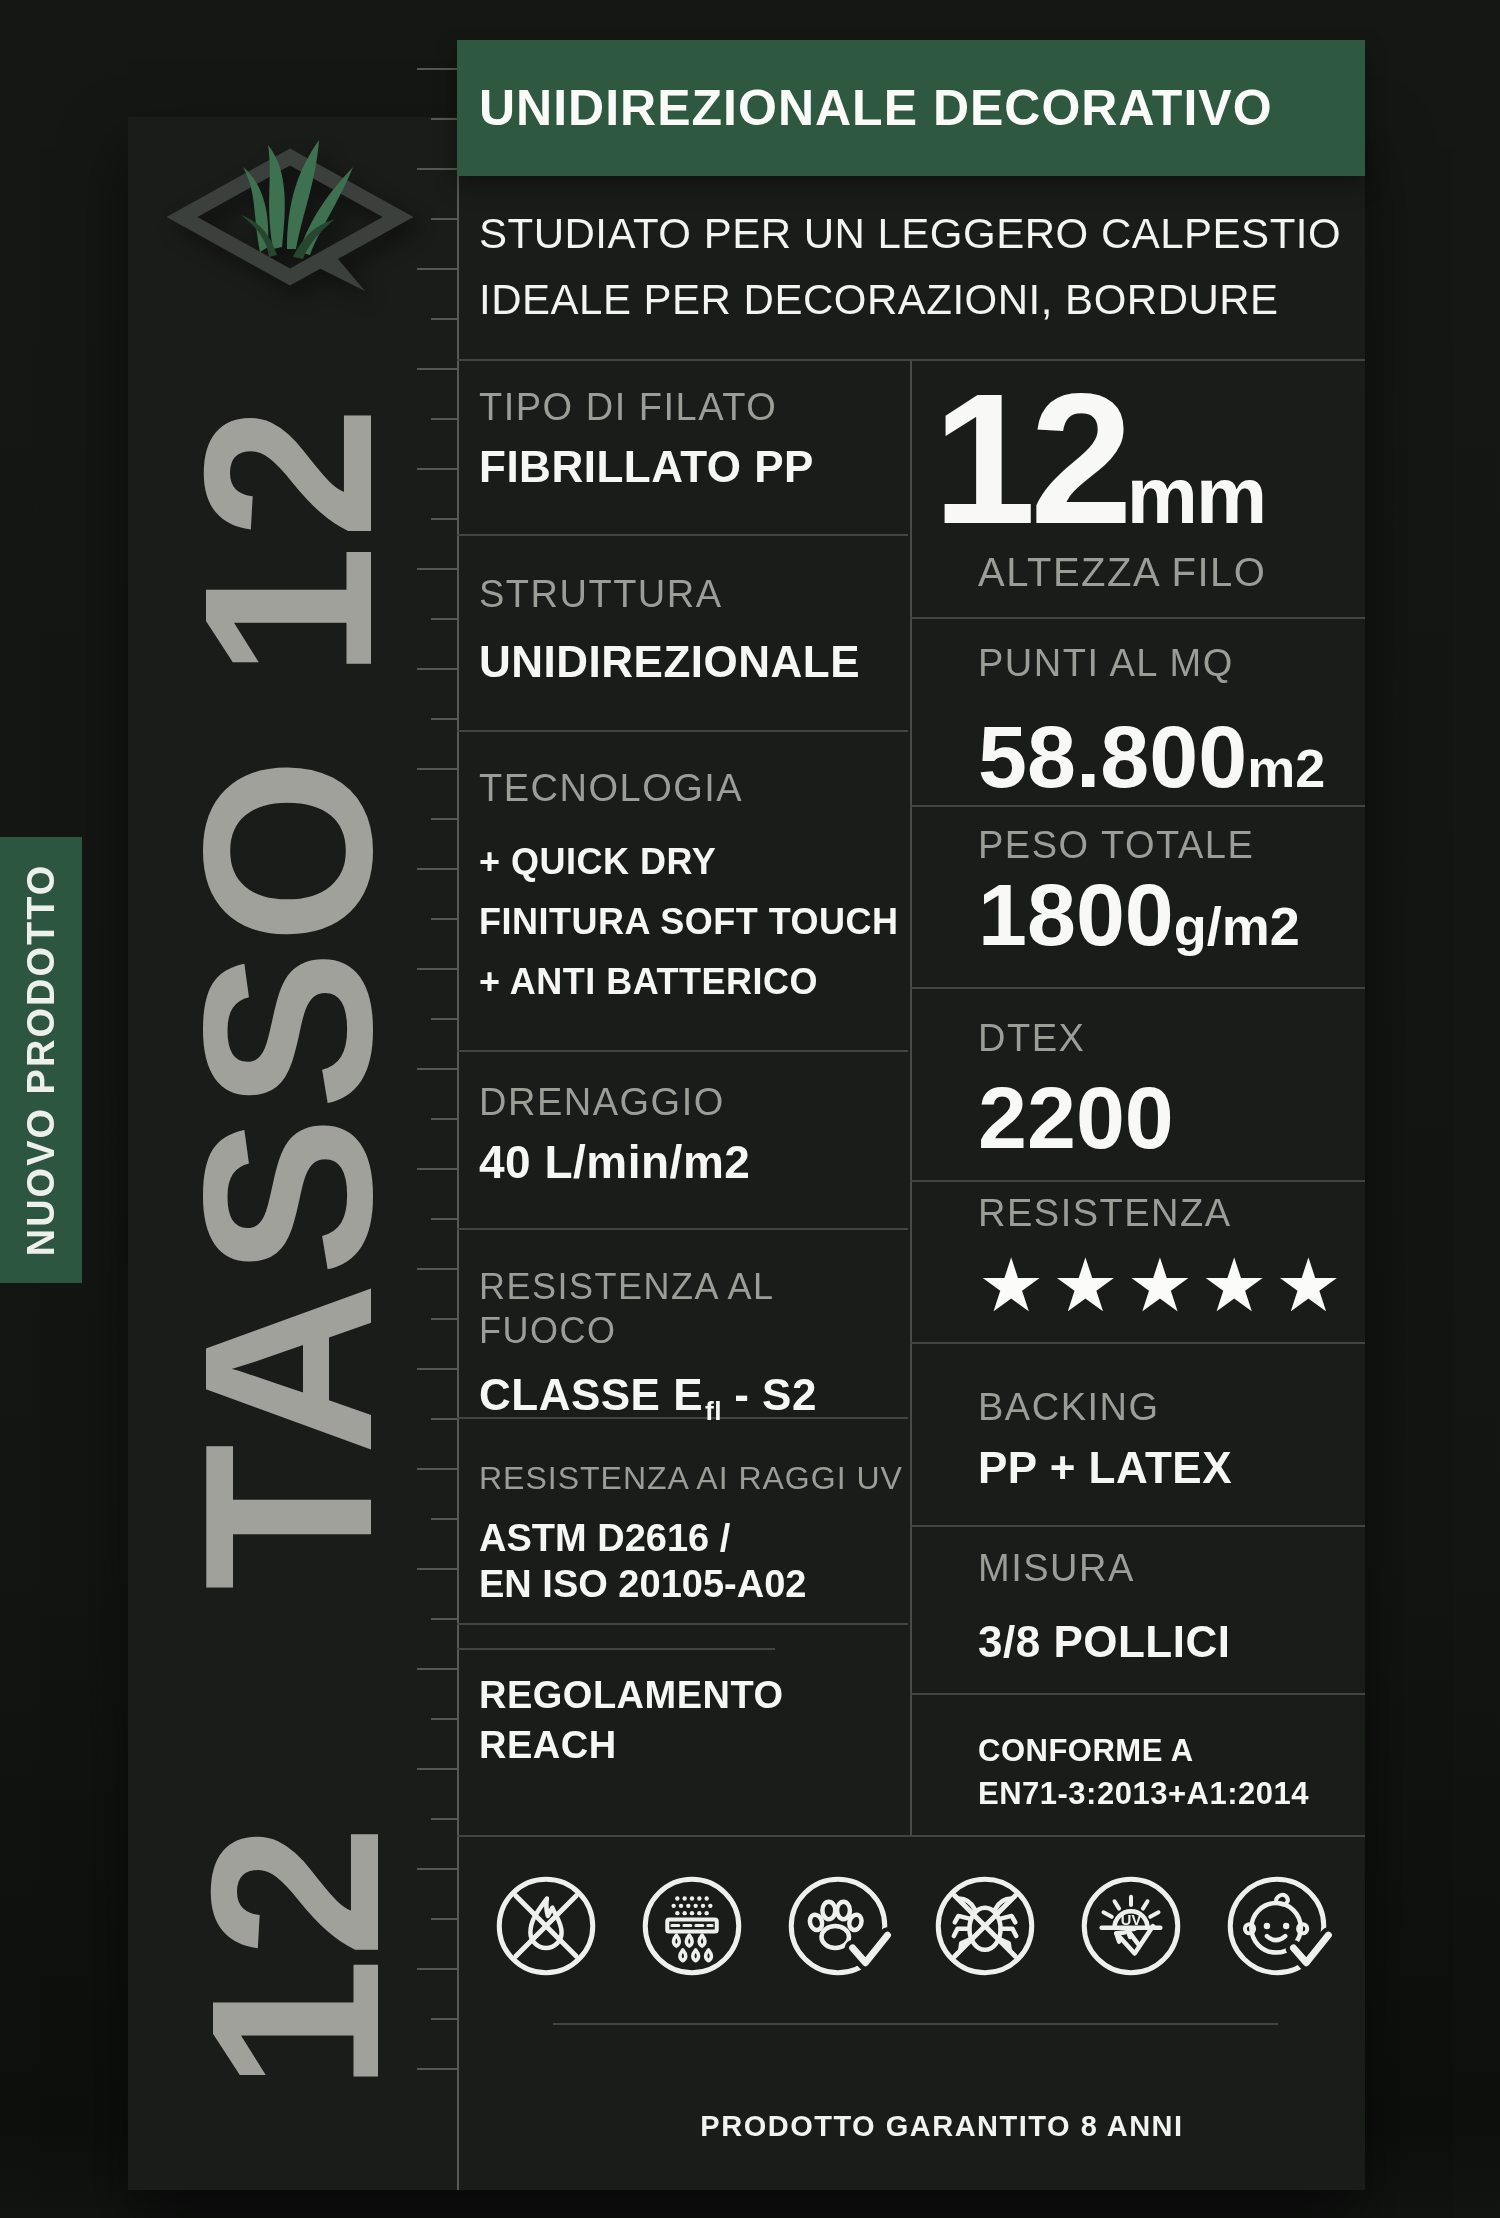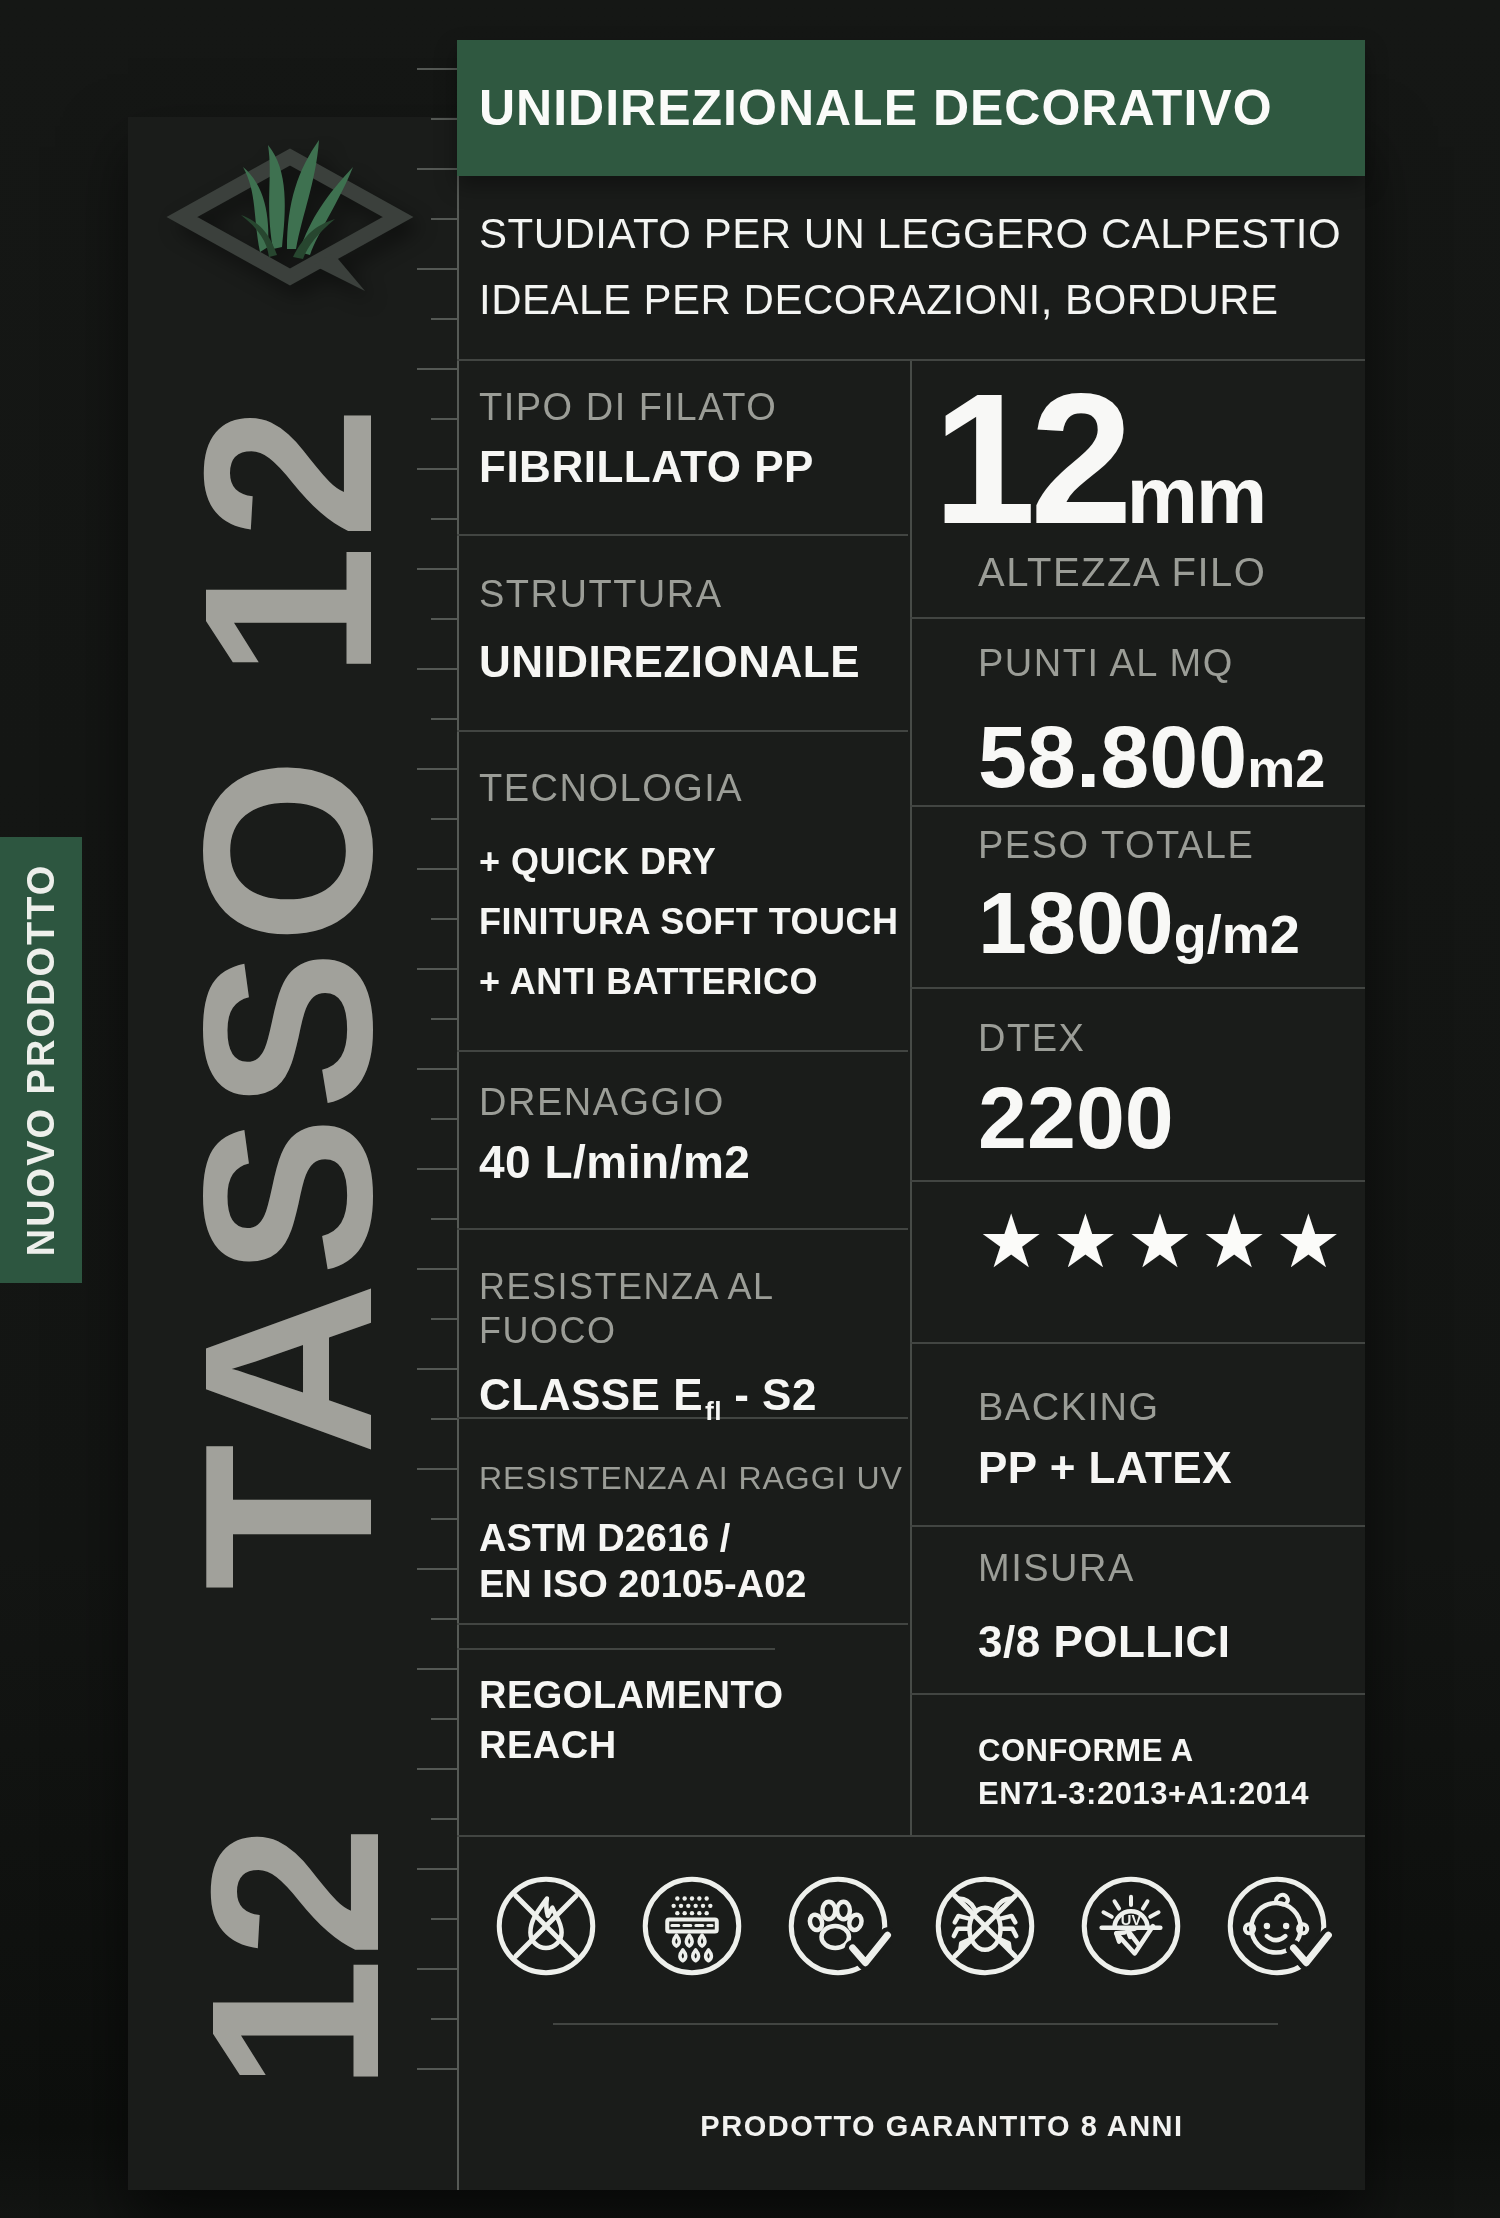--- a/index.html
+++ b/index.html
@@ -162,30 +162,31 @@
   </div>
   <div class="rb" style="top:617px;padding-top:24px;">
     <div class="lab">PUNTI AL MQ</div>
     <div class="numrow" style="margin-top:24px;">
       <span class="bignum">58.800</span>
       <span class="bigunit">m2</span>
     </div>
   </div>
   <div class="rb" style="top:805px;padding-top:18px;">
     <div class="lab">PESO TOTALE</div>
-    <div class="numrow" style="margin-top:8px;">
+    <div class="numrow" style="">
       <span class="bignum">1800</span>
       <span class="bigunit">g/m2</span>
     </div>
   </div>
   <div class="rb" style="top:987px;padding-top:29px;">
     <div class="lab">DTEX</div>
     <div class="bignum" style="margin-top:10px;">2200</div>
   </div>
   <div class="rb" style="top:1180px;padding-top:11px;">
+    <div class="lab">RESISTENZA</div>
     <div class="stars" style="margin-top:8px;">★★★★★</div>
   </div>
   <div class="rb" style="top:1340px;padding-top:45px;">
     <div class="lab">BACKING</div>
     <div class="val" style="margin-top:15px;">PP + LATEX</div>
   </div>
   <div class="rb" style="top:1525px;padding-top:21px;">
     <div class="lab">MISURA</div>
     <div class="val" style="margin-top:28px;">3/8 POLLICI</div>
   </div>

